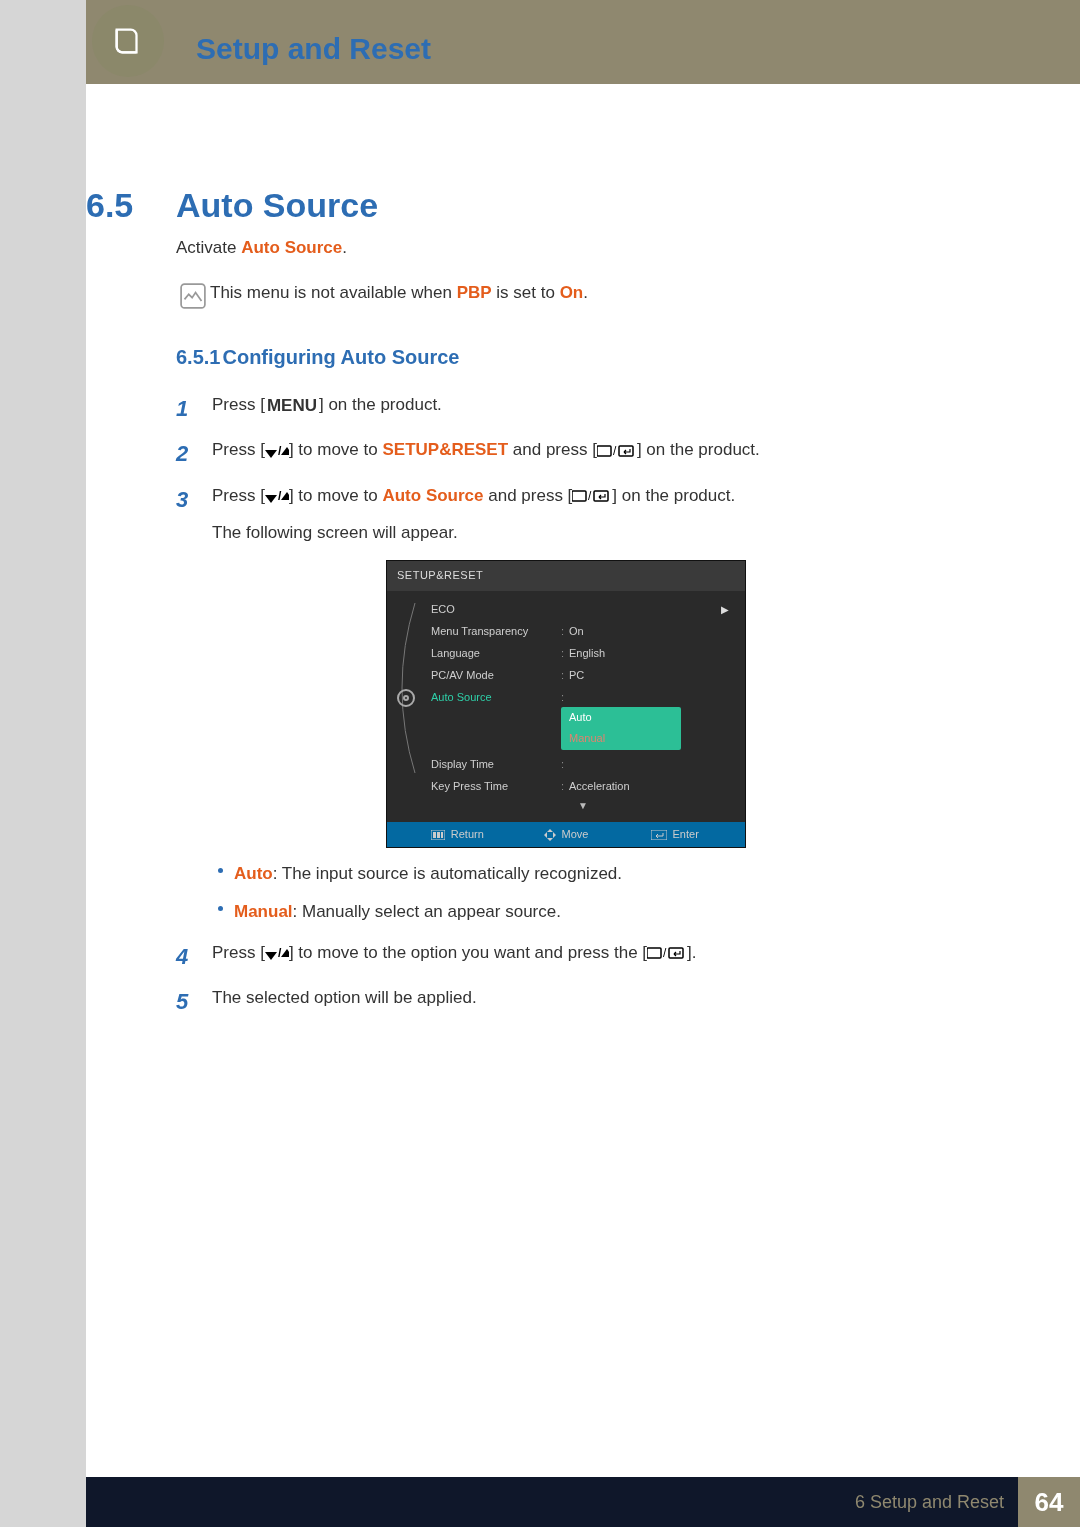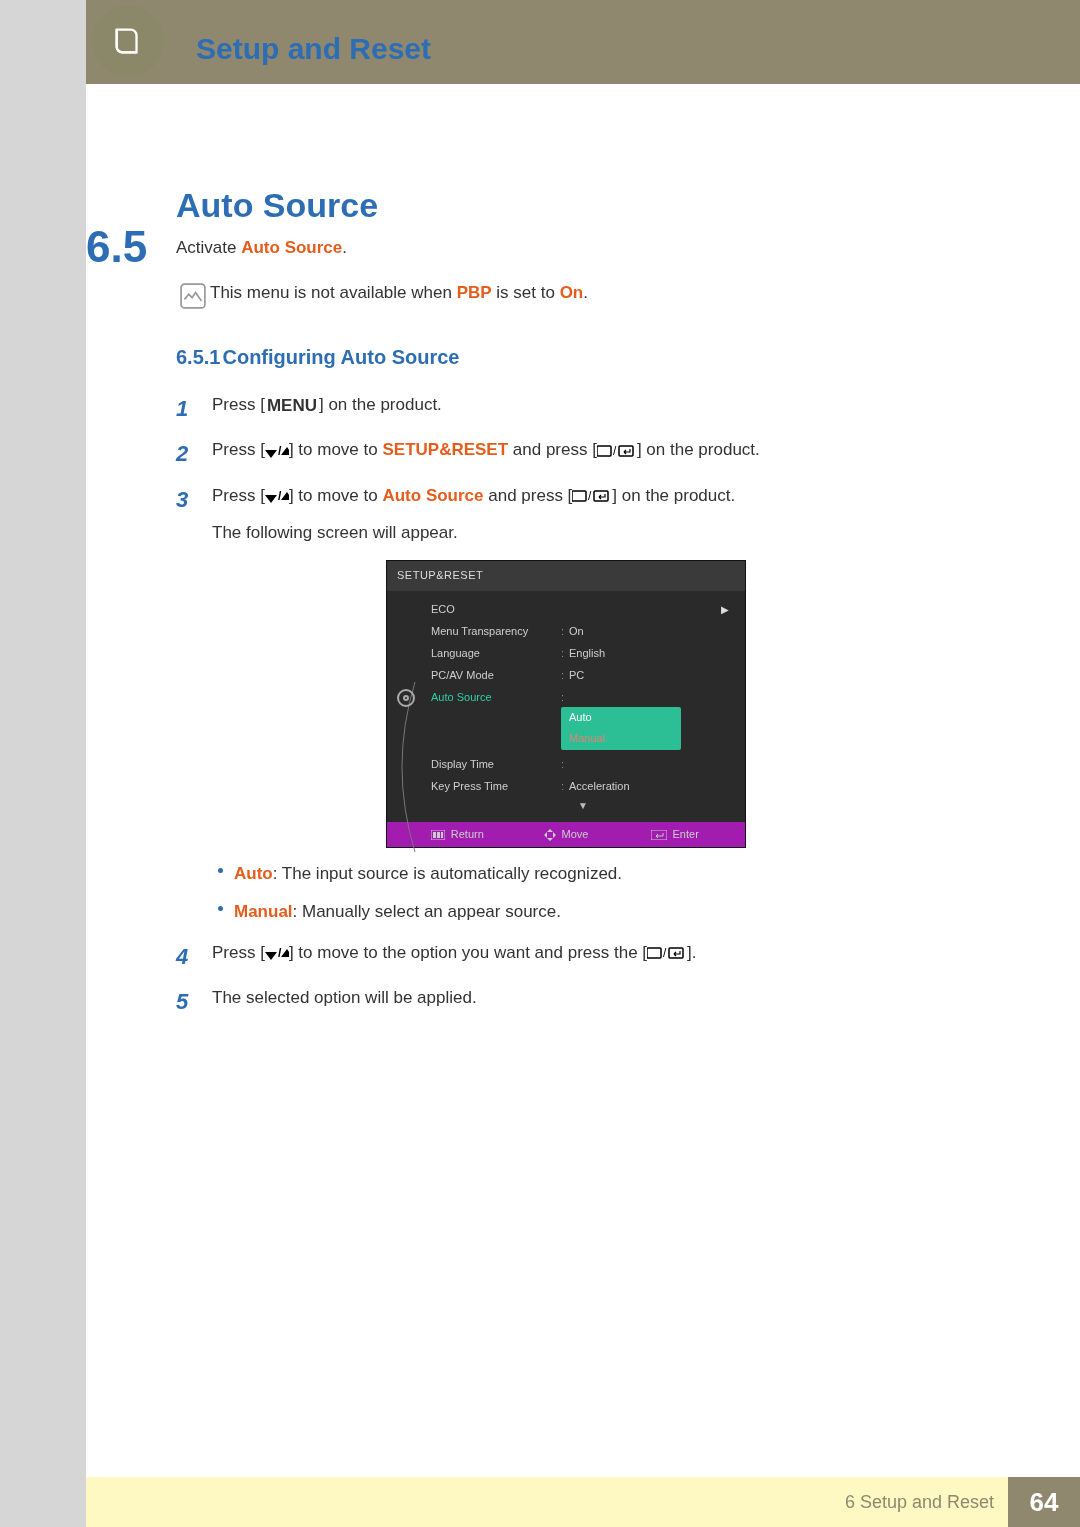--- a/index.html
+++ b/index.html
@@ -7,64 +7,64 @@
   .page { position: relative; width: 1080px; height: 1527px; }
   .side-bar { position: absolute; left: 0; top: 0; width: 86px; height: 1527px; background: #d6d6d6; }
   .header-bar { position: absolute; left: 86px; top: 0; right: 0; height: 84px; background: #8f886f; }
   .chapter-icon {
     position: absolute; left: 92px; top: 5px; width: 72px; height: 72px;
     border-radius: 50%; background: #8b886a; display: flex; align-items: center; justify-content: center;
   }
   .chapter-title {
     position: absolute; left: 196px; top: 32px; font-size: 30px; font-weight: bold; color: #2d6db3;
   }
-  .section-number { position: absolute; left: 86px; top: 186px; font-size: 44px; font-weight: bold; color: #2d6db3; margin-top: 36px; }
+  .section-number { position: absolute; left: 86px; top: 186px; font-size: 34px; font-weight: bold; color: #2d6db3; }
   .section-title  { position: absolute; left: 176px; top: 186px; font-size: 34px; font-weight: bold; color: #2d6db3; }
   .body { position: absolute; left: 176px; top: 234px; right: 100px; font-size: 17px; line-height: 1.6; }
   .accent { color: #e45d1c; font-weight: bold; }
   .note-row { display: flex; align-items: flex-start; margin: 18px 0 28px 0; }
   .note-icon { width: 34px; height: 34px; flex: none; }
   .subsec-row { display: flex; gap: 2px; margin: 4px 0 18px 0; }
   .subsec-num { color: #2d6db3; font-size: 20px; font-weight: bold; }
   .subsec-title { color: #2d6db3; font-size: 20px; font-weight: bold; }
   .steps { list-style: none; padding-left: 0; }
   .steps li { display: flex; gap: 14px; margin-bottom: 10px; }
   .step-num { color: #2d6db3; font-size: 22px; font-style: italic; font-weight: bold; width: 22px; flex: none; }
   .step-text { flex: 1; }
   .inline-key { display: inline-block; padding: 0 2px; font-weight: bold; vertical-align: middle; }
   .icon-updown, .icon-enter { display: inline-flex; align-items: center; vertical-align: middle; }
   .icon-updown svg, .icon-enter svg { height: 14px; }
   .osd-wrap { margin: 14px 0 12px 210px; }
   .osd { width: 360px; background: #2a2a2a; color: #cfcfcf; font-size: 11px; border: 1px solid #111; }
   .osd-title { background: #3a3a3a; padding: 6px 10px; color: #ddd; letter-spacing: .5px; }
-  .osd-body { display: flex; align-items: flex-end; }
+  .osd-body { display: flex; }
   .osd-left { width: 40px; display: flex; flex-direction: column; align-items: center; gap: 8px; padding-top: 12px; }
   .gear { width: 18px; height: 18px; border: 2px solid #aaa; border-radius: 50%; position: relative; }
   .gear::before { content:""; position:absolute; inset:4px; border-radius:50%; border:2px solid #aaa; }
   .arc { width: 24px; height: 140px; position: relative; }
   .arc svg { position:absolute; left:0; top:0; }
   .osd-rows { flex: 1; padding: 8px 10px 4px 4px; }
   .osd-row { display: grid; grid-template-columns: 130px 8px 1fr 14px; align-items: center; height: 22px; }
   .osd-row .lbl { color: #cfcfcf; }
   .osd-row .sep { color: #888; }
   .osd-row .val { color: #cfcfcf; }
   .osd-row.hi .lbl { color: #2ecfa8; }
   .osd-drop { margin-left: 130px; width: 120px; background: #2cbf96; color: #eee; font-size: 11px; border-radius: 2px; overflow: hidden; margin-top: -2px; margin-bottom: 4px; }
   .osd-drop .opt { padding: 2px 8px; }
   .osd-drop .opt.auto { color: #fff; }
   .osd-drop .opt.manual { color: #e0836f; }
   .osd-arrow { text-align: center; color: #bbb; font-size: 10px; padding-bottom: 4px; }
-  .osd-footer { display: flex; background: #a21caf; padding: 4px 16px; }
+  .osd-footer { display: flex; background: #0369a1; padding: 4px 16px; }
   .osd-footer .cell { flex:1; display:flex; align-items:center; justify-content:center; gap:6px; color:#ccc; font-size: 11px; }
   .bullets { list-style: none; padding: 0; margin: 8px 0 14px 36px; }
   .bullets li { position: relative; padding-left: 22px; margin-bottom: 10px; }
   .bullets li::before { content:""; position:absolute; left:6px; top:8px; width:5px; height:5px; background:#2d6db3; border-radius:50%; }
-  .footer { position: absolute; left: 86px; right: 0; bottom: 0; height: 50px; background: #fef9c3; display: flex; align-items: center; justify-content: flex-end; }
+  .footer { position: absolute; left: 86px; right: 0; bottom: 0; height: 50px; background: #0f172a; display: flex; align-items: center; justify-content: flex-end; }
   .footer-label { color: #8f886f; font-size: 18px; margin-right: 0; }
-  .footer-page { width: 72px; height: 50px; background: #8f886f; color: #fff; font-size: 26px; font-weight: bold; display:flex; align-items:center; justify-content:center; margin-left: 14px; }
+  .footer-page { width: 62px; height: 50px; background: #8f886f; color: #fff; font-size: 26px; font-weight: bold; display:flex; align-items:center; justify-content:center; margin-left: 14px; }
   .tri-right { color:#ddd; font-size:10px; }
 </style>
 </head>
 <body>
 
 <div class="page">
   <div class="side-bar"></div>
   <div class="header-bar"></div>
 
   <div class="chapter-icon">

